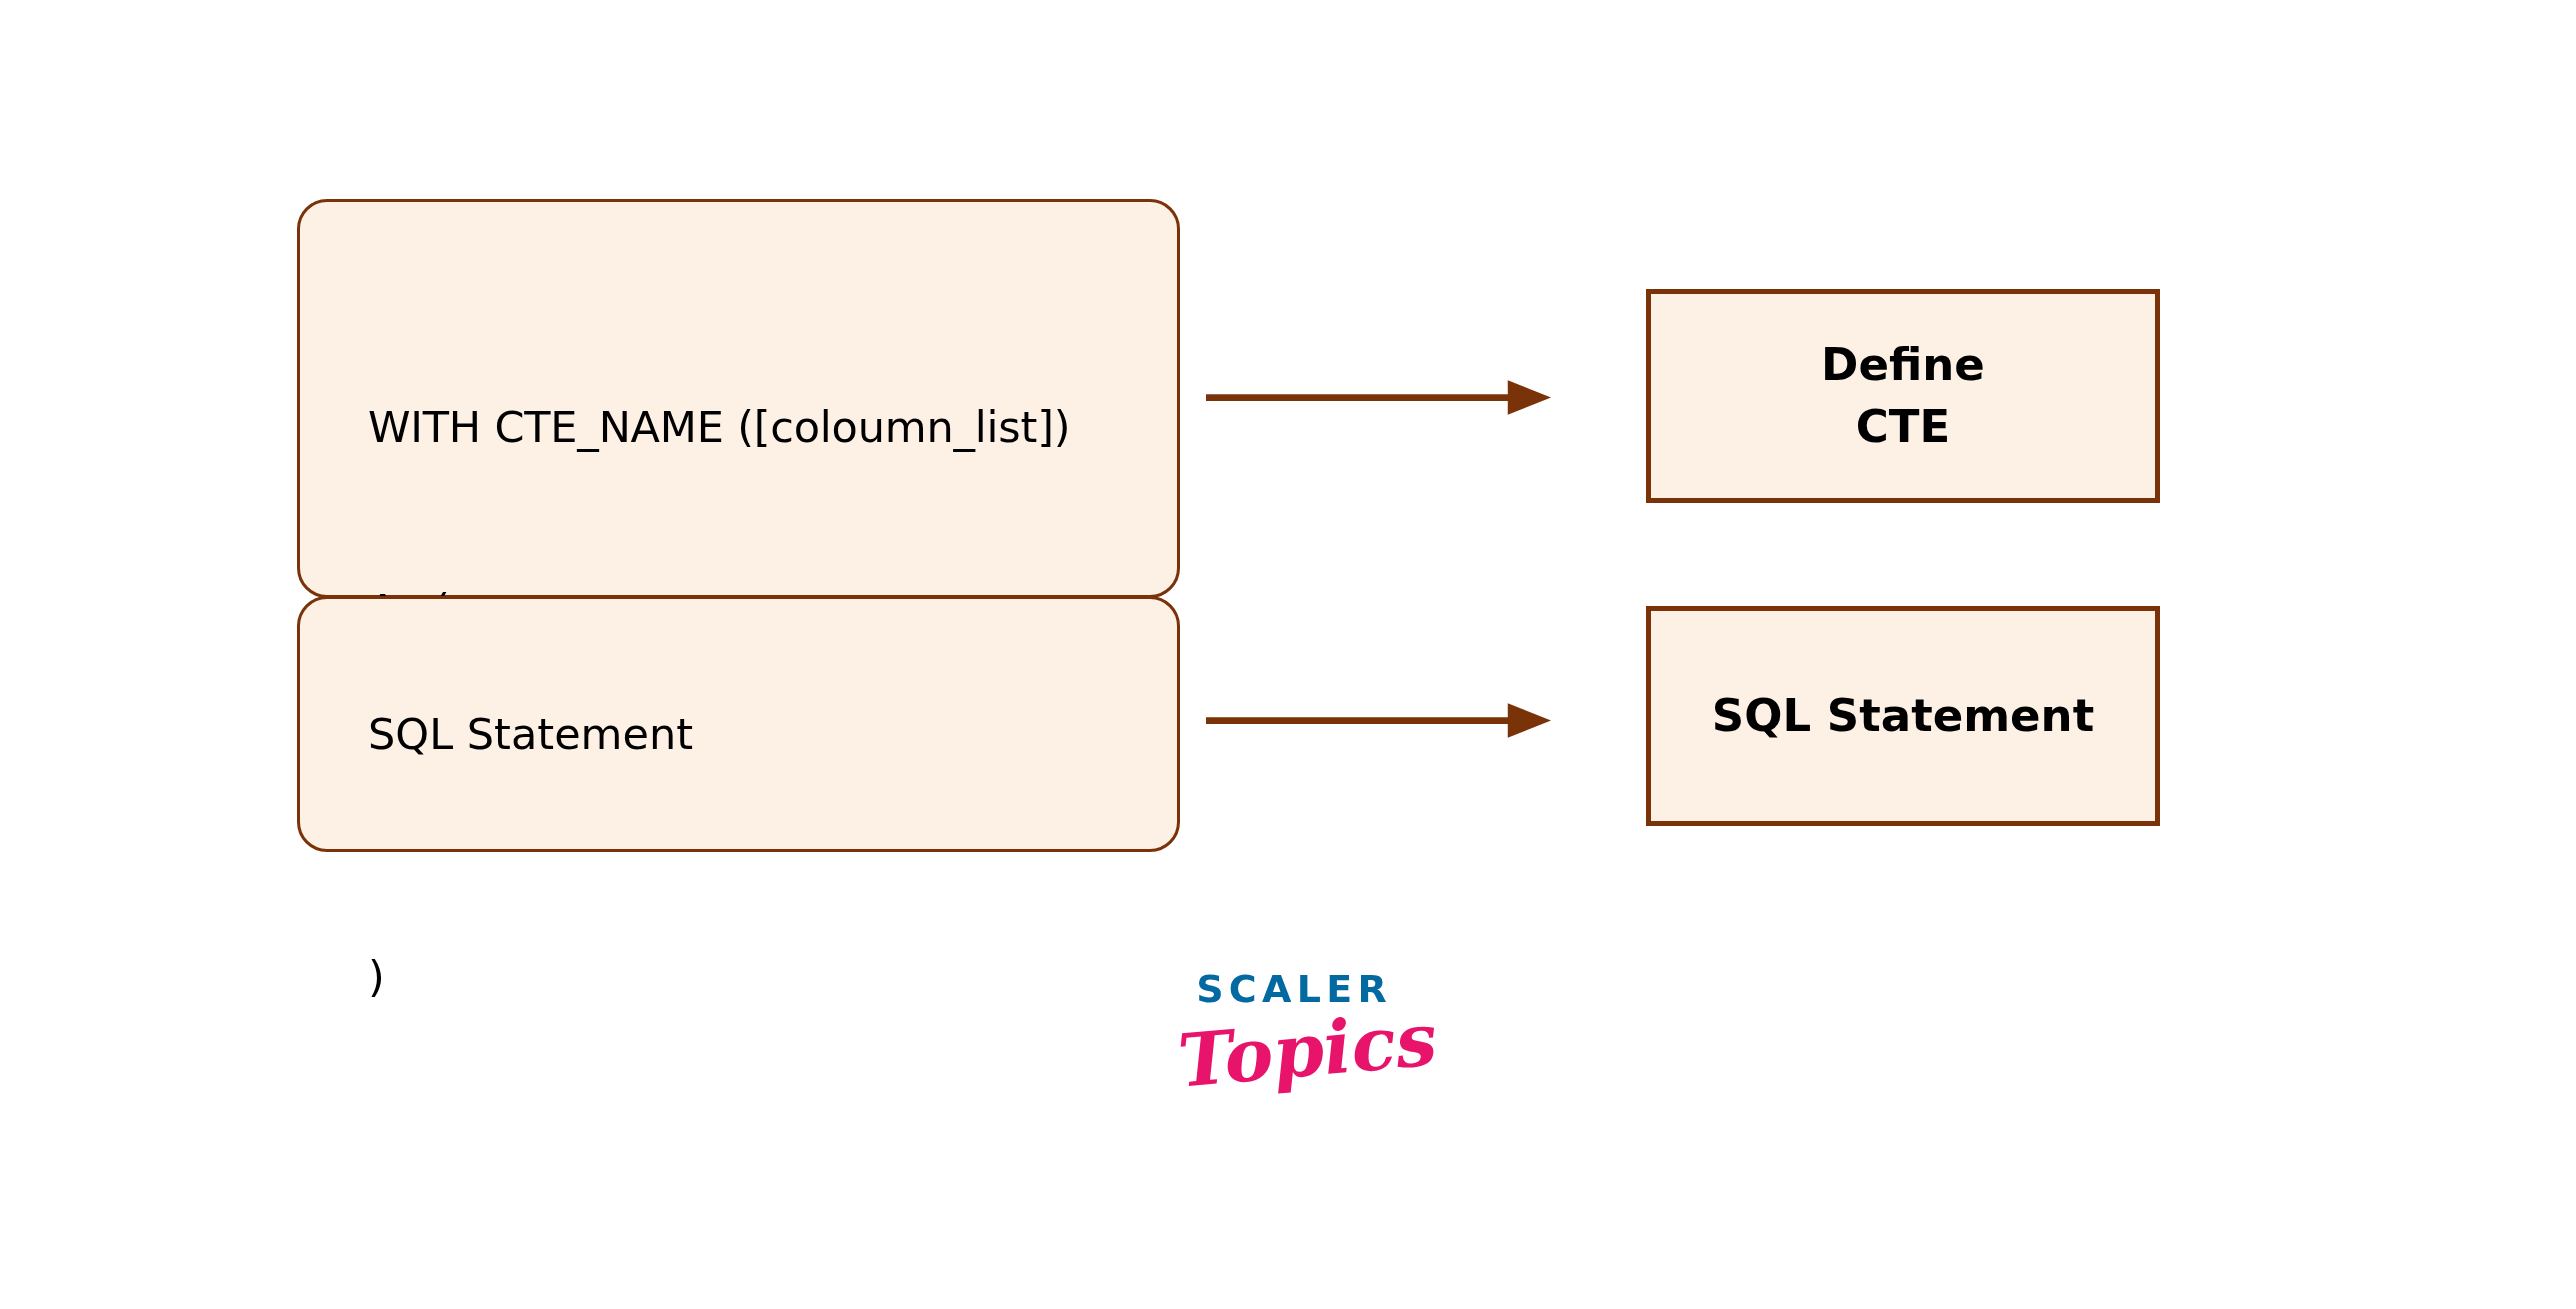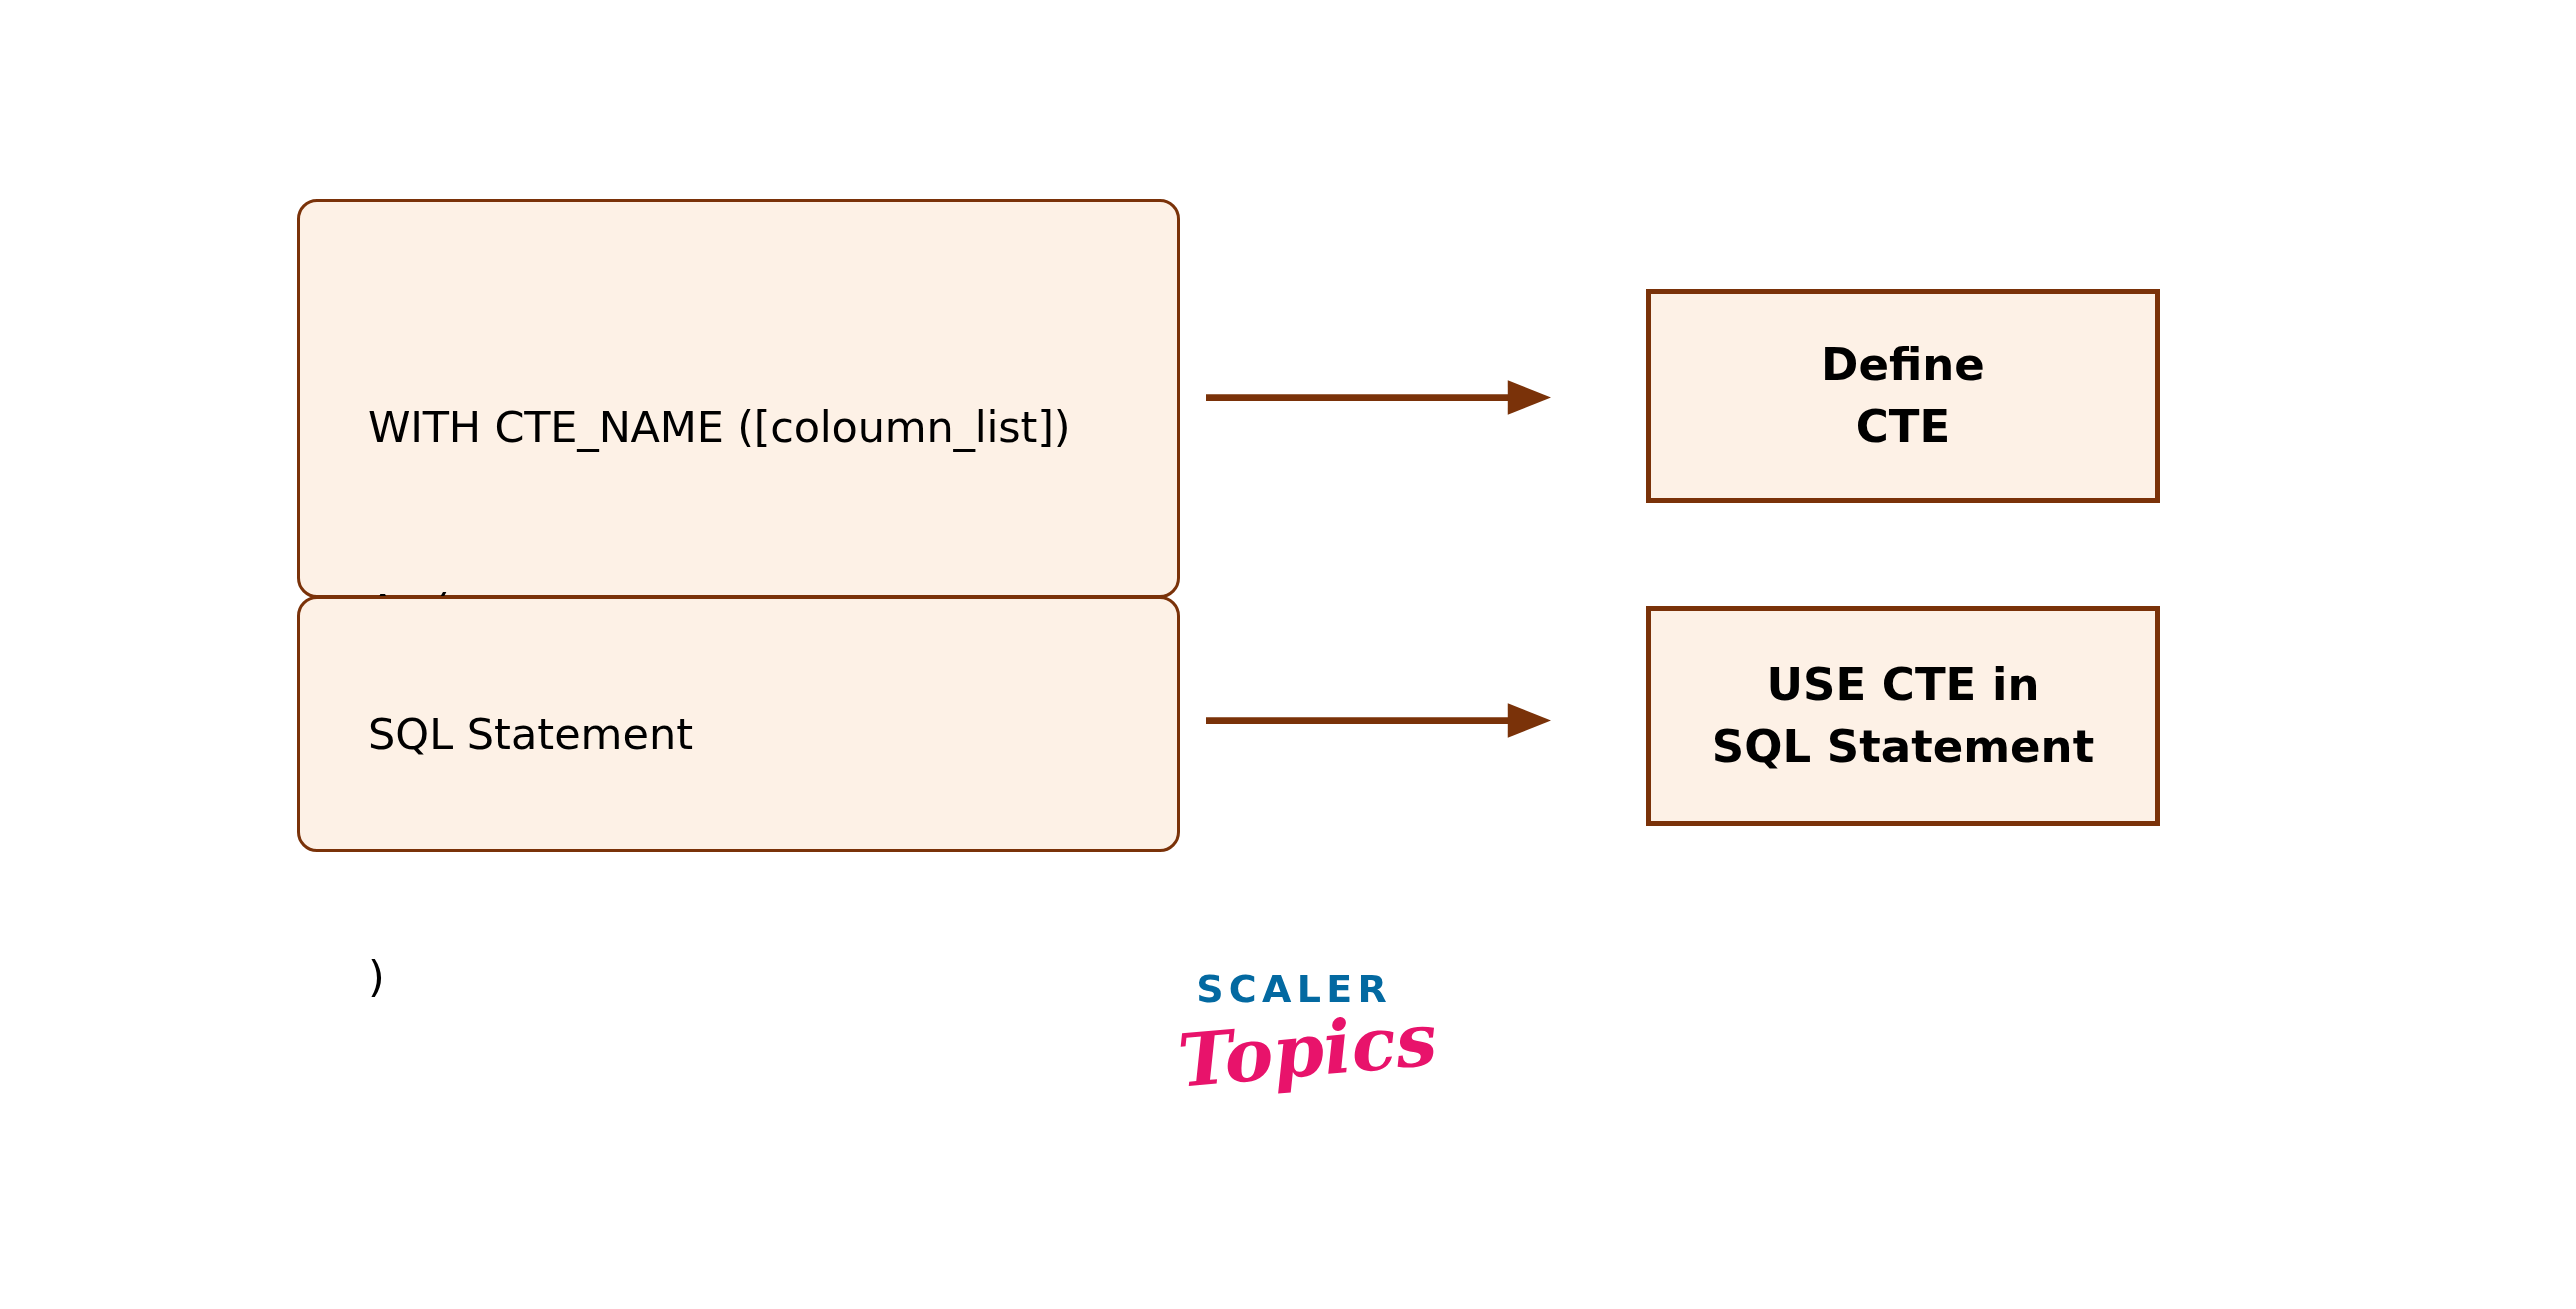--- a/index.html
+++ b/index.html
@@ -17,21 +17,21 @@
     background: #ffffff;
     overflow: hidden;
   }
 
   
   .syntax-box {
     position: absolute;
     box-sizing: border-box;
     background: #FDF1E6;
     border: 3.8px solid #7A3209;
-    border-radius: 20px;
+    border-radius: 30px;
   }
   #syntax-box-definition {
     left: 297px;
     top: 199px;
     width: 883px;
     height: 399px;
   }
   #syntax-box-usage {
     left: 297px;
     top: 596px;
@@ -180,21 +180,20 @@
       <polygon points="398,7 455,30 398,53" fill="#7A3209"></polygon>
     </svg>
   </div>
 
   <div class="label-box" id="label-box-define-cte">
     <span class="label-line">Define</span>
     <span class="label-line">CTE</span>
   </div>
 
   <div class="label-box" id="label-box-use-cte">
-    <span class="label-line">USE CTE in</span>
     <span class="label-line">SQL Statement</span>
   </div>
 
   <div id="scaler-logo">
     <span id="scaler-wordmark">SCALER</span>
     <span id="scaler-topics-script">Topics</span>
   </div>
 
 </div>
 

